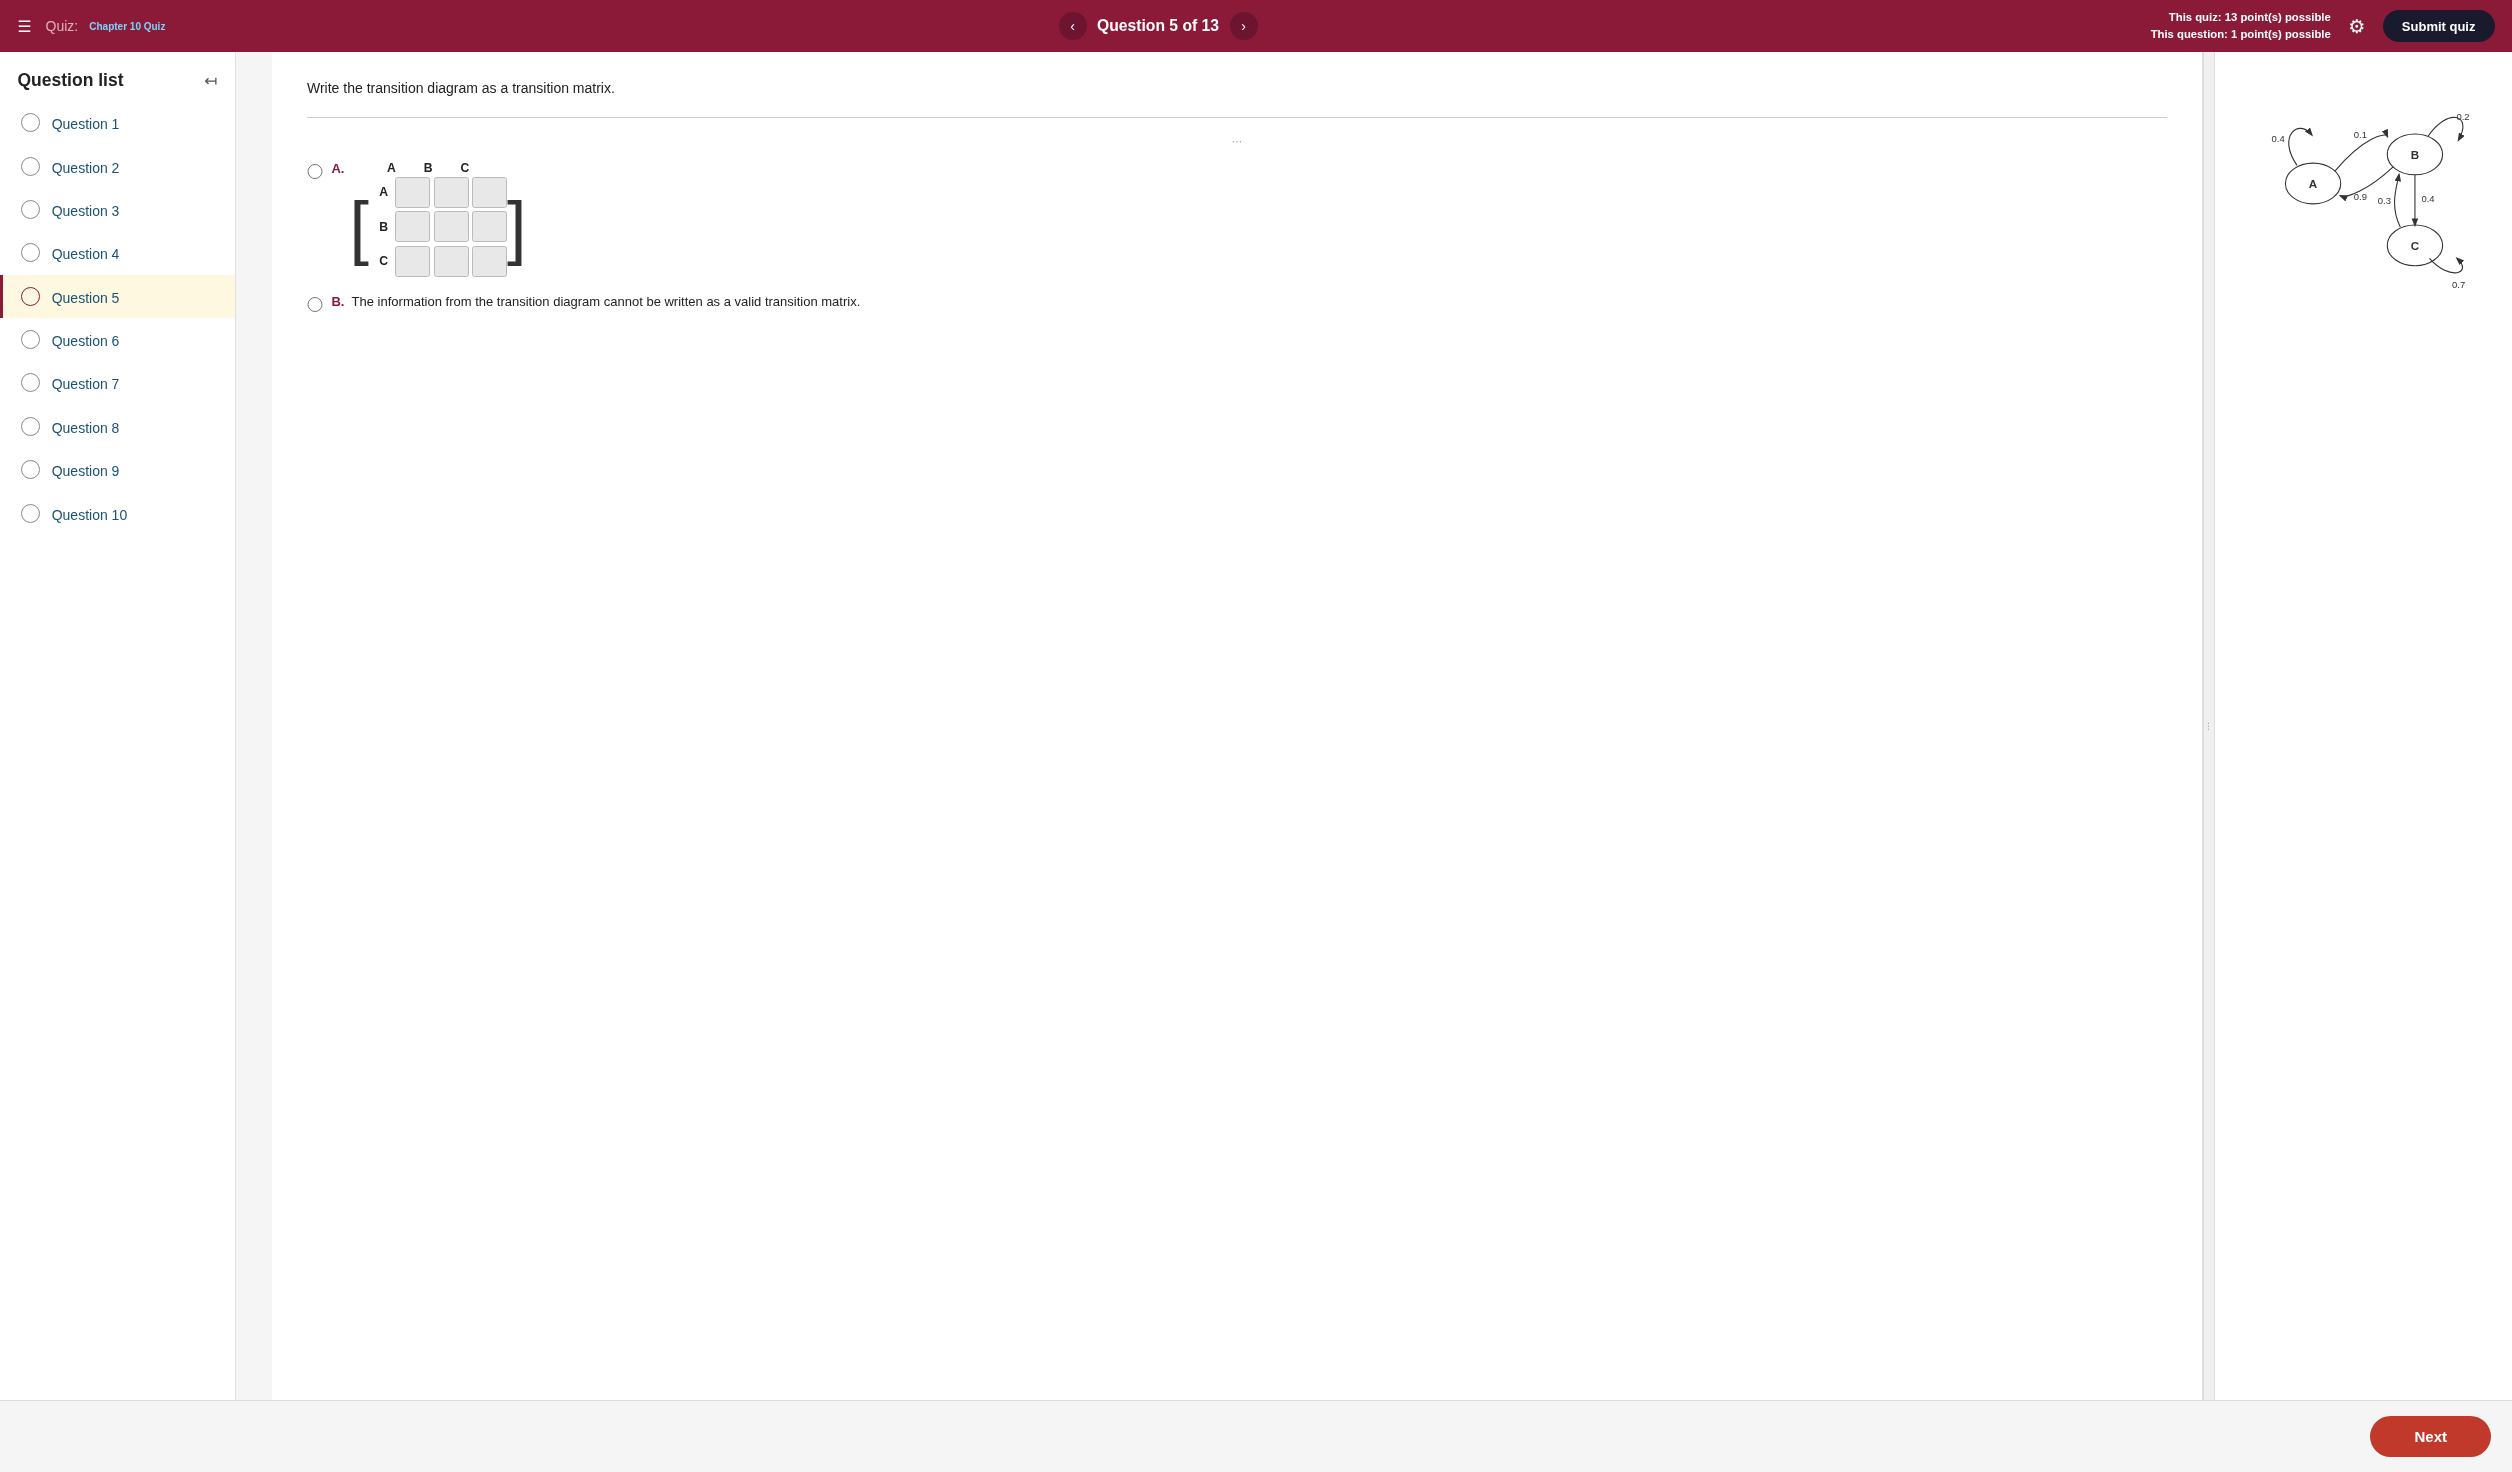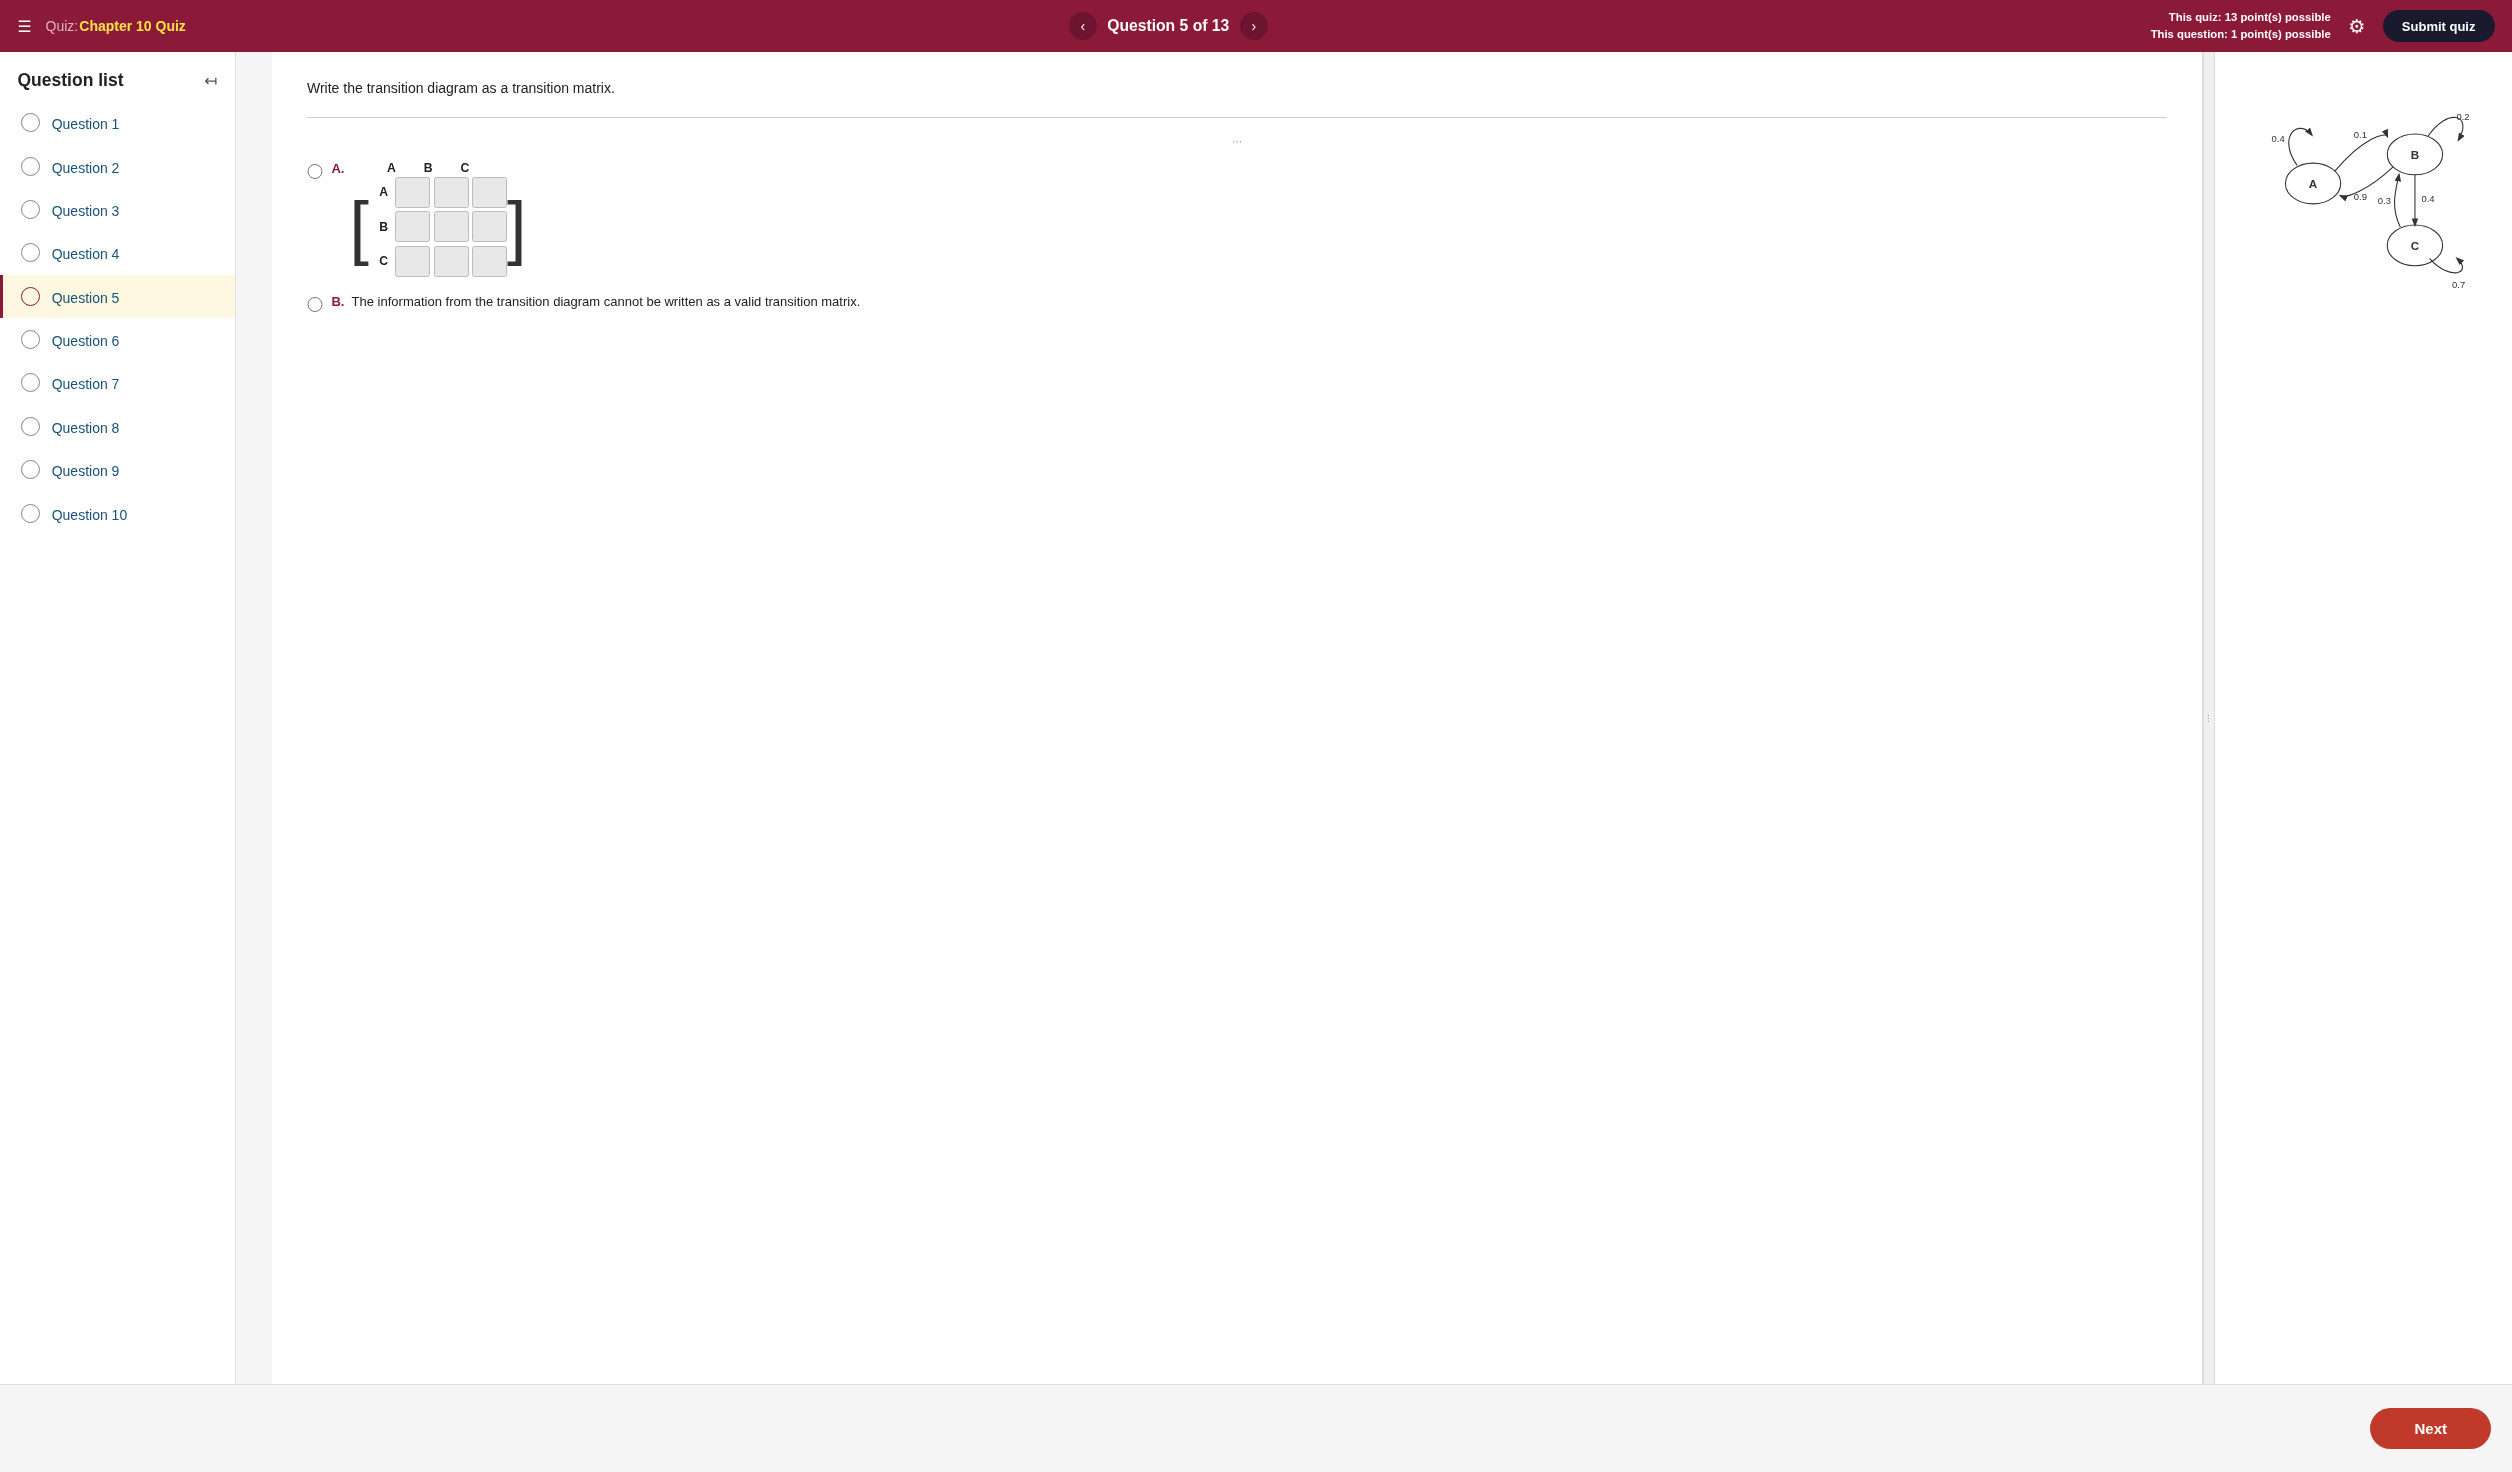--- a/index.html
+++ b/index.html
@@ -19,24 +19,24 @@
       margin-right: 14px;
       cursor: pointer;
       font-size: 15.7px;
     }
     .header-quiz-label {
       font-size: 14px;
       color: #e0b0b8;
       text-align: right;
     }
     .header-quiz-title {
-      font-size: 14px;
-      font-weight: bold;
-      color: #fde047;
-      margin-left: 1px;
+      font-size: 10px;
+      font-weight: bold;
+      color: #7dd3fc;
+      margin-left: 11px;
     }
     .header-center {
       flex: 1;
       display: flex;
       align-items: center;
       justify-content: center;
       gap: 10.5px;
     }
     .nav-btn {
       background: #6d1430;
@@ -287,21 +287,21 @@
     .splitter-dots {
       font-size: 8.7px;
       color: #888;
       letter-spacing: 0.9px;
     }
 
     
     .footer {
       background: #f5f5f5;
       border-top: 0.9px solid #ddd;
-      padding: 23px 21px;
+      padding: 15px 21px;
       display: flex;
       justify-content: flex-end;
       flex-shrink: 0;
     }
     .next-btn {
       background: #c0392b;
       color: white;
       border: none;
       padding: 12.2px 44px;
       border-radius: 21px;

